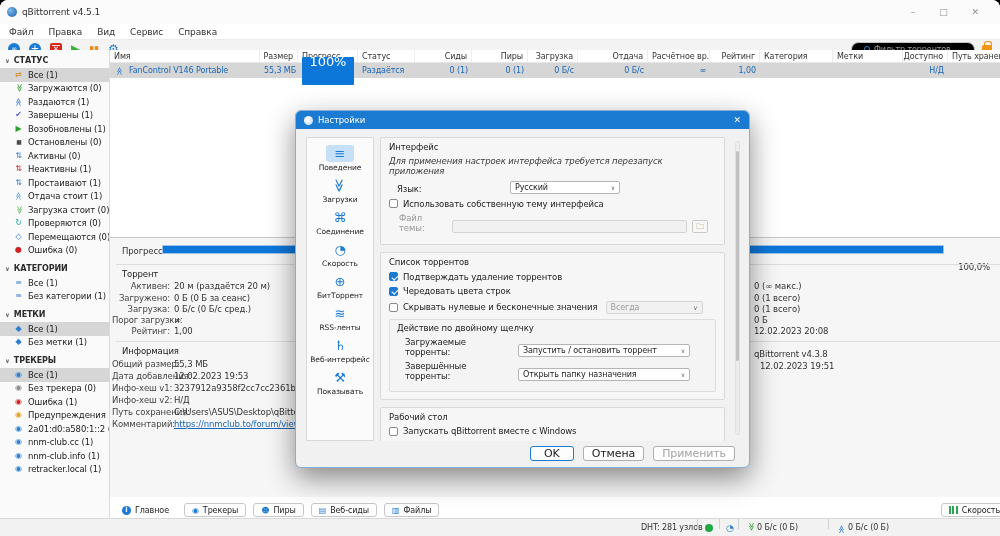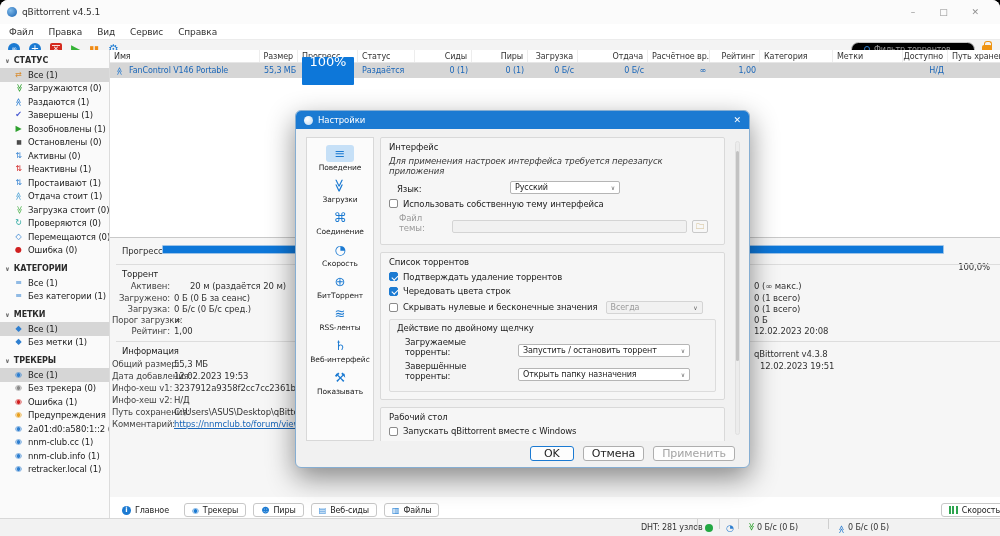--- a/index.html
+++ b/index.html
@@ -327,21 +327,21 @@
 
       <div class="details">
         <div class="d-abs" style="left:12px;top:8px;">Прогресс:</div>
         <div class="d-progbar"></div>
         <div class="d-abs" style="right:26px;top:24px;">100,0%</div>
 
         <div class="sep-h" style="top:26px;"></div>
         <div class="d-abs" style="left:12px;top:31px;color:#222;">Торрент</div>
 
         <div class="d-abs d-label" style="left:2px;top:43px;">Активен:</div>
-        <div class="d-abs" style="left:80px;top:43px;">20 м (раздаётся 20 м)</div>
+        <div class="d-abs" style="left:64px;top:43px;">20 м (раздаётся 20 м)</div>
         <div class="d-abs d-label" style="left:2px;top:55px;">Загружено:</div>
         <div class="d-abs" style="left:64px;top:55px;">0 Б (0 Б за сеанс)</div>
         <div class="d-abs d-label" style="left:2px;top:66px;">Загрузка:</div>
         <div class="d-abs" style="left:64px;top:66px;">0 Б/с (0 Б/с сред.)</div>
         <div class="d-abs d-label" style="left:2px;top:77px;">Порог загрузки:</div>
         <div class="d-abs" style="left:64px;top:77px;">∞</div>
         <div class="d-abs d-label" style="left:2px;top:88px;">Рейтинг:</div>
         <div class="d-abs" style="left:64px;top:88px;">1,00</div>
 
         <div class="d-abs" style="left:644px;top:43px;">0 (∞ макс.)</div>

